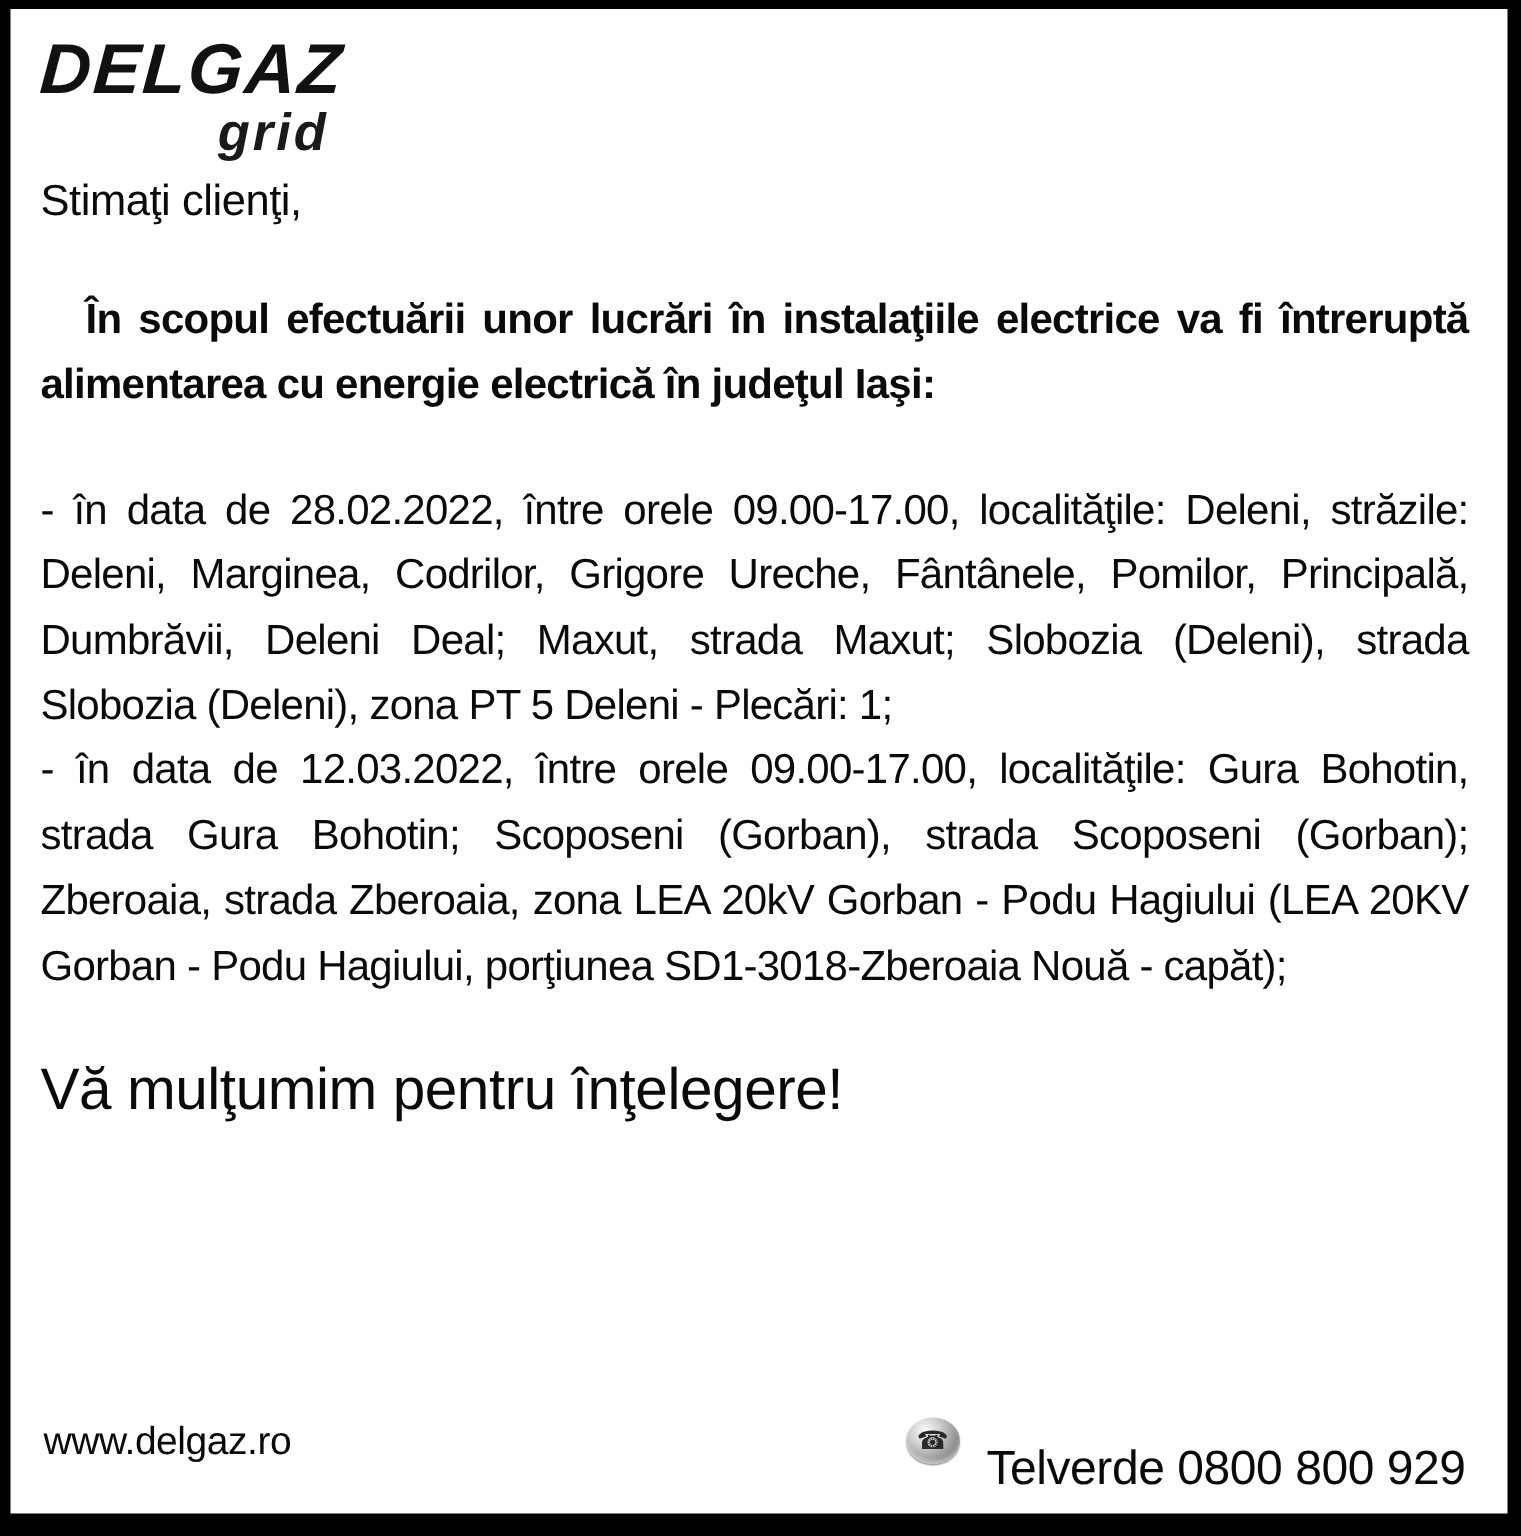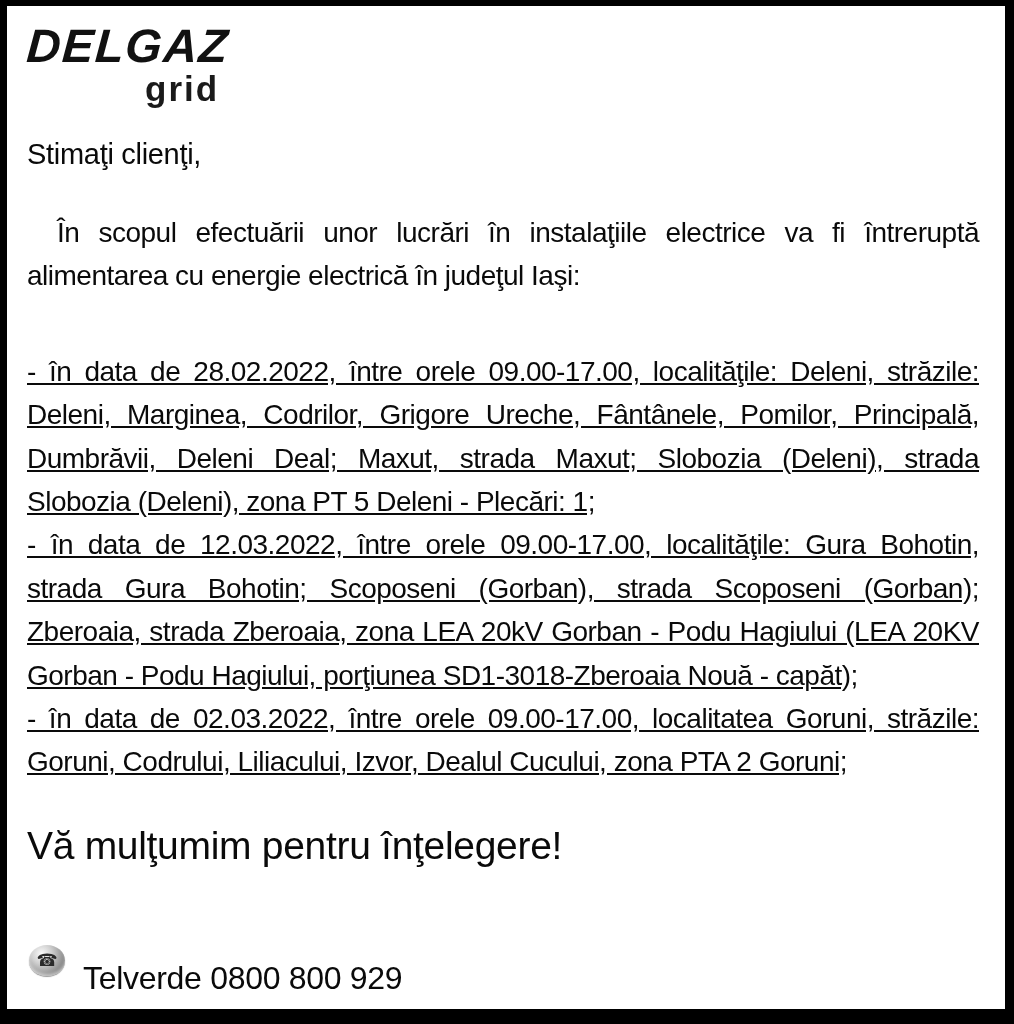--- a/index.html
+++ b/index.html
@@ -31,40 +31,42 @@
     transform: skewX(-4deg);
     display: block;
   }
   .logo-sub {
     display: block;
     text-align: right;
     padding-right: 10px;
     margin-top: 2px;
     font-size: 35px;
     font-weight: 700;
+    font-style: italic;
     letter-spacing: 2px;
     color: #1a1a1a;
   }
 
   
   .greeting {
-    margin-top: 32px;
+    margin-top: 12px;
     font-size: 29px;
     letter-spacing: -0.3px;
   }
   .intro {
     margin: 40px 0 0 0;
     font-size: 28px;
     letter-spacing: -0.5px;
     line-height: 1.55;
     text-align: justify;
     text-align-last: left;
     text-indent: 30px;
+    font-weight: bold;
   }
-  .items { margin-top: 52px; text-decoration: underline; }
+  .items { margin-top: 40px; }
   .item {
     margin: 0;
     font-size: 28px;
     letter-spacing: -0.5px;
     line-height: 1.55;
     text-align: justify;
     text-align-last: left;
   }
   .closing {
     margin-top: 40px;
@@ -107,25 +109,25 @@
     <span class="logo-sub">grid</span>
   </div>
 
   <div class="greeting">Stimaţi clienţi,</div>
 
   <p class="intro">În scopul efectuării unor lucrări în instalaţiile electrice va fi întreruptă alimentarea cu energie electrică în judeţul Iaşi:</p>
 
   <div class="items">
     <p class="item">- în data de 28.02.2022, între orele 09.00-17.00, localităţile: Deleni, străzile: Deleni, Marginea, Codrilor, Grigore Ureche, Fântânele, Pomilor, Principală, Dumbrăvii, Deleni Deal; Maxut, strada Maxut; Slobozia (Deleni), strada Slobozia (Deleni), zona PT 5 Deleni - Plecări: 1;</p>
     <p class="item">- în data de 12.03.2022, între orele 09.00-17.00, localităţile: Gura Bohotin, strada Gura Bohotin; Scoposeni (Gorban), strada Scoposeni (Gorban); Zberoaia, strada Zberoaia, zona LEA 20kV Gorban - Podu Hagiului (LEA 20KV Gorban - Podu Hagiului, porţiunea SD1-3018-Zberoaia Nouă - capăt);</p>
-    <p class="item">- în data de 02.03.2022, între orele 09.00-17.00, localitatea Goruni, străzile: Goruni, Codrului, Liliacului, Izvor, Dealul Cucului, zona PTA 2 Goruni;</p>
   </div>
 
   <div class="closing">Vă mulţumim pentru înţelegere!</div>
 
   <div class="footer">
+    <span class="website">www.delgaz.ro</span>
     <span class="phone">
       <span class="phone-icon">☎</span>
       <span class="phone-label">Telverde 0800 800 929</span>
     </span>
   </div>
 
 </div>
 
 </body></html>

